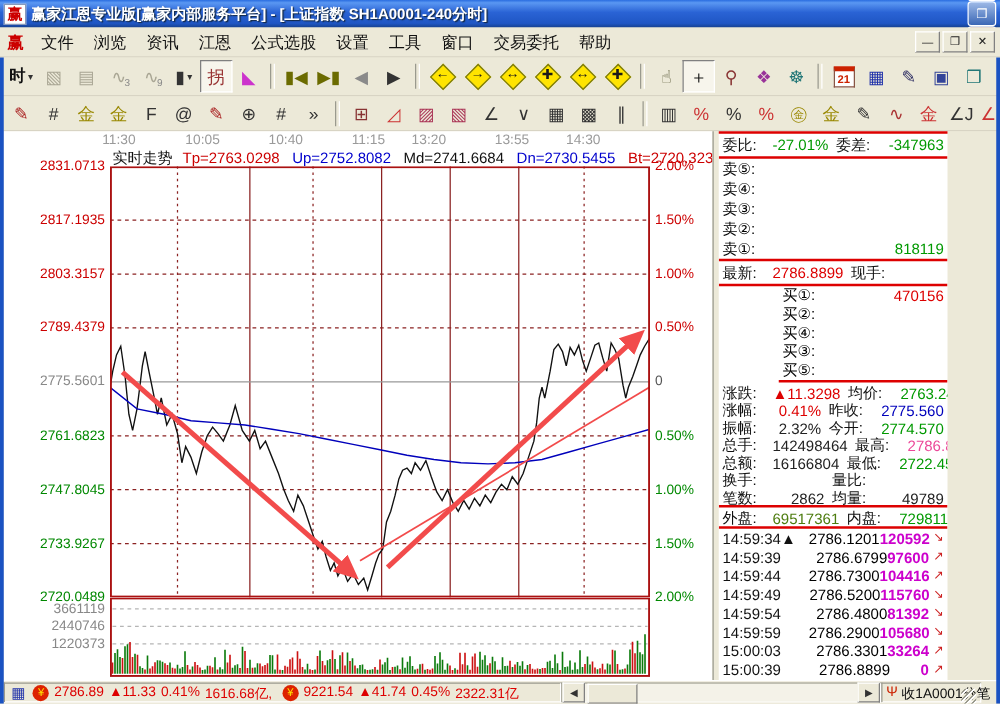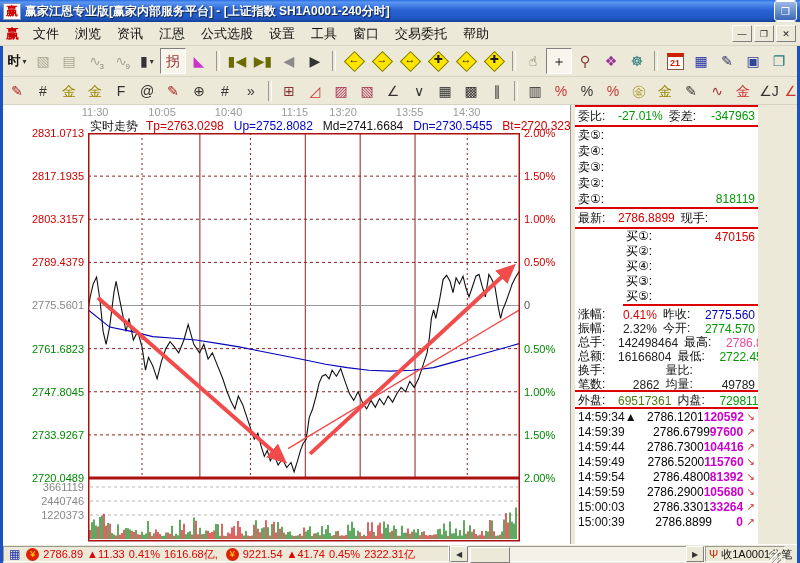--- a/index.html
+++ b/index.html
@@ -675,20 +675,26 @@
             <span class="l">买③:</span>
             <span class="v" style="color: rgb(221, 0, 0);"></span>
           </div>
           <div class="rp-single">
             <span class="l">买⑤:</span>
             <span class="v" style="color: rgb(221, 0, 0);"></span>
           </div>
         </div>
       <div id="rp-stats">
           <div class="rp-row">
+            <span class="l">涨跌:</span>
+            <span class="v" style="color: rgb(221, 0, 0);">▲11.3298</span>
+            <span class="l">均价:</span>
+            <span class="v2" style="color: rgb(0, 153, 0);">2763.247</span>
+          </div>
+          <div class="rp-row">
             <span class="l">涨幅:</span>
             <span class="v" style="color: rgb(221, 0, 0);">0.41%</span>
             <span class="l">昨收:</span>
             <span class="v2" style="color: rgb(0, 0, 187);">2775.560</span>
           </div>
           <div class="rp-row">
             <span class="l">振幅:</span>
             <span class="v" style="color: rgb(34, 34, 34);">2.32%</span>
             <span class="l">今开:</span>
             <span class="v2" style="color: rgb(0, 153, 0);">2774.570</span>

